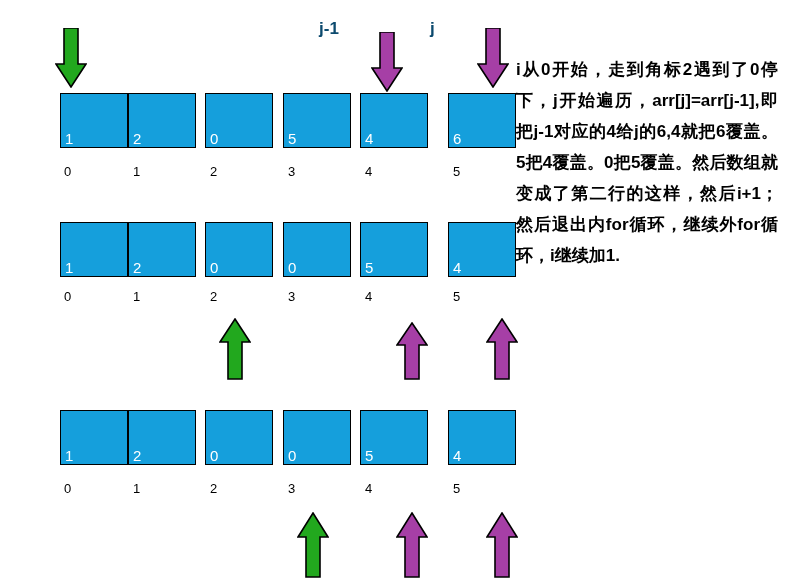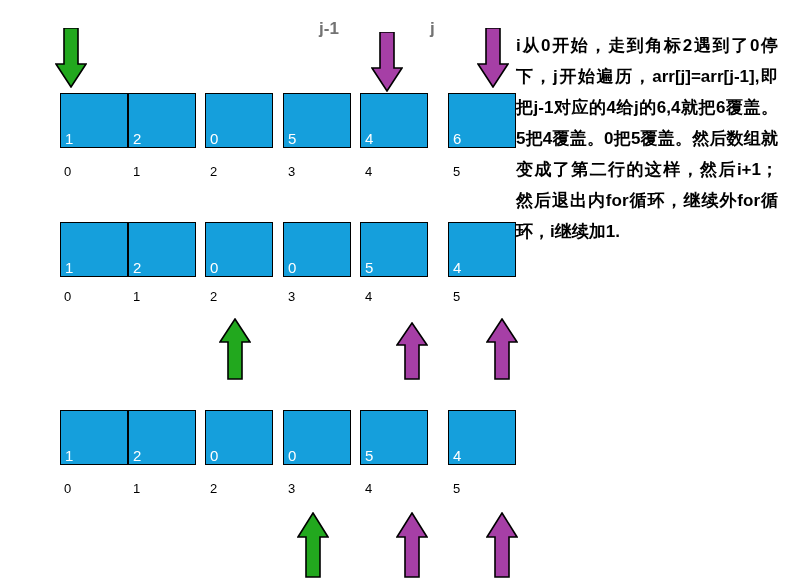--- a/index.html
+++ b/index.html
@@ -42,27 +42,27 @@
     color: #000000;
     line-height: 1;
   }
   .arrow {
     position: absolute;
   }
   .label {
     position: absolute;
     font-size: 17px;
     font-weight: bold;
-    color: #737373;
+    color: #0c4a6e;
     line-height: 1;
   }
   #note {
     position: absolute;
     left: 516px;
-    top: 30px;
+    top: 54px;
     width: 262px;
     font-size: 17px;
     font-weight: bold;
     color: #000000;
     line-height: 31px;
     text-align: justify;
     text-justify: inter-ideograph;
   }
 </style>
 </head>

